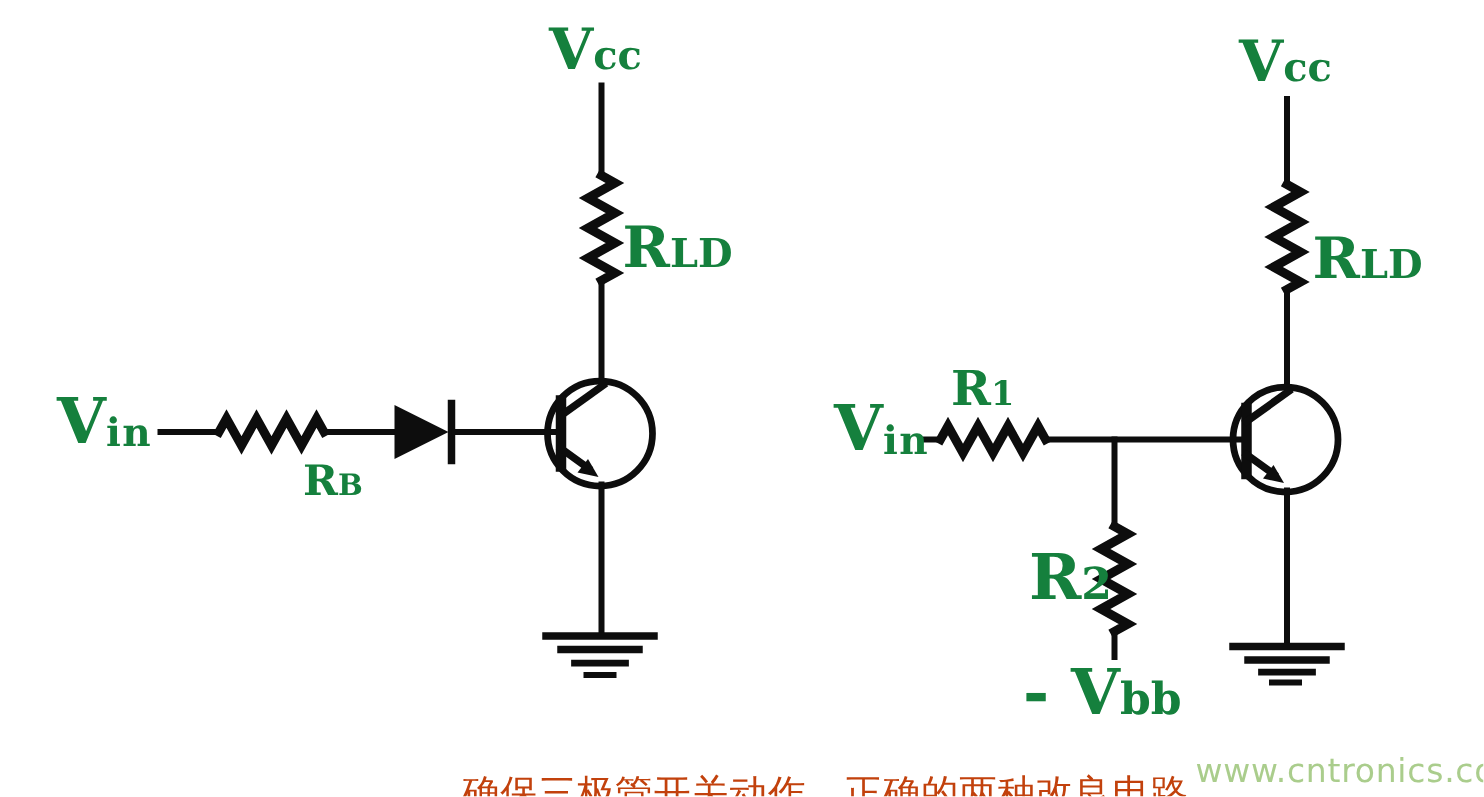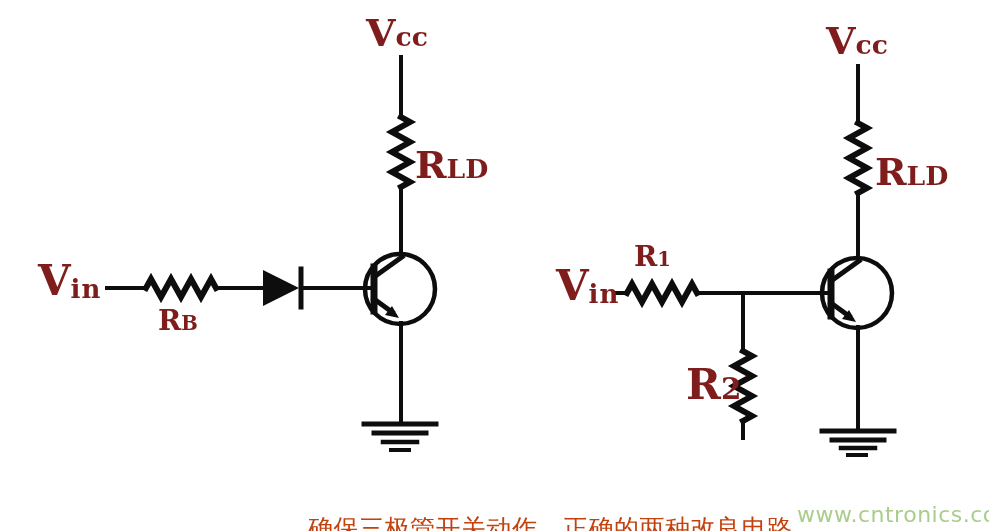--- a/index.html
+++ b/index.html
@@ -8,30 +8,30 @@
     width:989px;height:531px;
     background:#ffffff;
     overflow:hidden;
     font-family:"DejaVu Serif","Liberation Serif",serif;
   }
   #circuit-svg{position:absolute;left:0;top:0;}
   .lbl{
     position:absolute;
     line-height:1;
     font-weight:bold;
-    color:#7f1d1d;
+    color:#15803d;
     white-space:nowrap;
     letter-spacing:0px;
   }
   .lbl .sub{font-size:0.70em;}
   .lbl .sub-low{font-size:0.62em;vertical-align:-0.10em;letter-spacing:1px;}
   .fs38{font-size:38px;}
   .fs34{font-size:42px;}
-  .fs30{font-size:28px;}
-  .fs28{font-size:28px;}
+  .fs30{font-size:32px;}
+  .fs28{font-size:28px;margin-left:44px;}
   #caption{
     position:absolute;
     left:308px;top:491px;
     font-size:25px;
     color:#c2410c;
     font-weight:normal;
     letter-spacing:0.5px;
     font-family:"DejaVu Serif","Liberation Serif",serif;
     white-space:nowrap;
     margin-top:21px;
@@ -133,17 +133,20 @@
   </div>
   <div class="lbl fs34" style="left:556px;top:265px">
     <span>V</span><span class="sub sub-low">in</span>
   </div>
   <div class="lbl fs30" style="left:634px;top:243px">
     <span>R</span><span class="sub">1</span>
   </div>
   <div class="lbl fs34" style="left:686px;top:364px">
     <span>R</span><span class="sub">2</span>
   </div>
+  <div class="lbl fs34" style="left:682px;top:441px">
+    <span>- V</span><span class="sub">bb</span>
+  </div>
 
   <div id="caption">确保三极管开关动作，正确的两种改良电路</div>
   <div id="watermark">www.cntronics.com</div>
 
 </div>
 
 </body></html>

